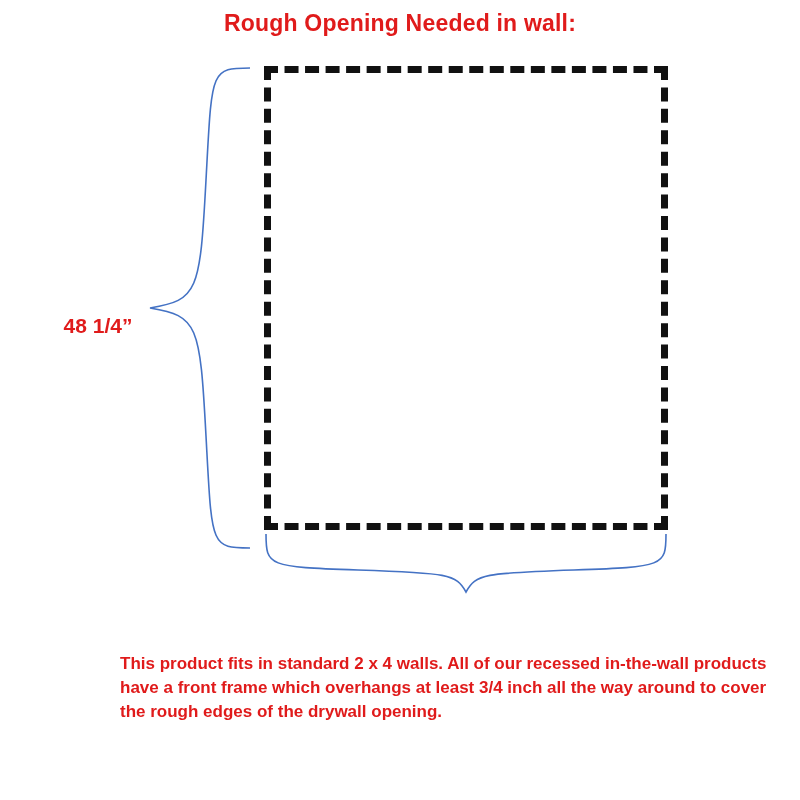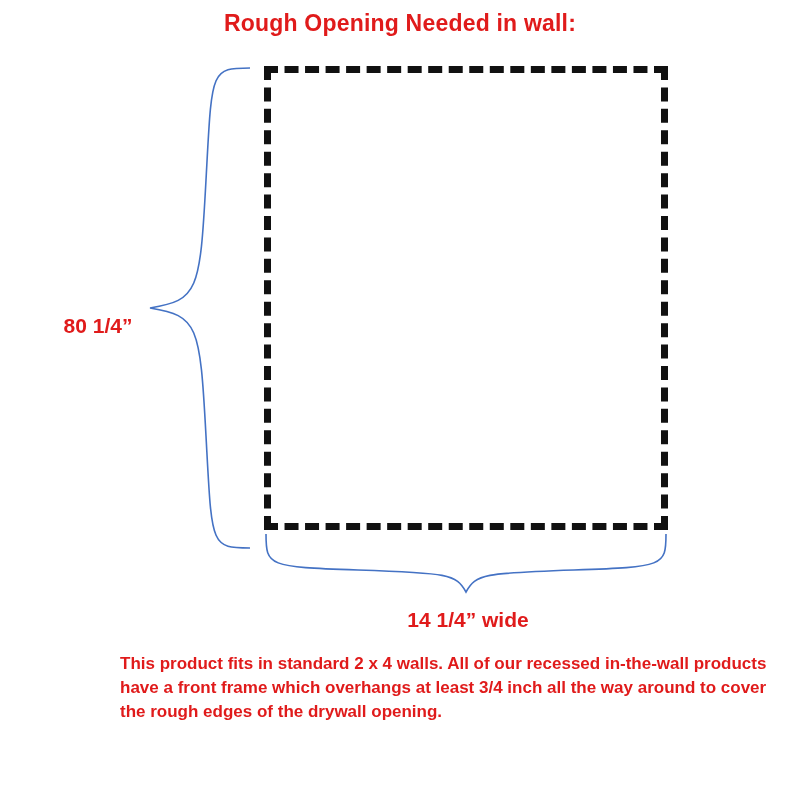--- a/index.html
+++ b/index.html
@@ -82,20 +82,19 @@
 
   <svg class="brace" id="brace-left" width="120" height="480">
     <path d="M 110 8 C 70 8, 72 10, 66 120 C 60 232, 58 240, 10 248 C 58 256, 60 264, 66 376 C 72 486, 70 488, 110 488" fill="none" stroke="#4472c4" stroke-width="1.6"></path>
   </svg>
 
   <svg class="brace" id="brace-bottom" width="420" height="60">
     <path d="M 8 0 C 8 32, 10 33, 100 36 C 190 39, 198 40, 208 58 C 218 40, 226 39, 316 36 C 406 33, 408 32, 408 0" fill="none" stroke="#4472c4" stroke-width="1.6"></path>
   </svg>
 
   <div id="height-label" class="red-text">
-    <div>80 1/4”</div>
+    <div>48 1/4”</div>
   </div>
 
-  <div id="width-label" class="red-text">14 1/4” wide</div>
 
   <div id="note" class="red-text">This product fits in standard 2 x 4 walls.  All of our recessed in-the-wall products have a front frame which overhangs at least 3/4 inch all the way around to cover the rough edges of the drywall opening.</div>
 
 </div>
 
 </body></html>

